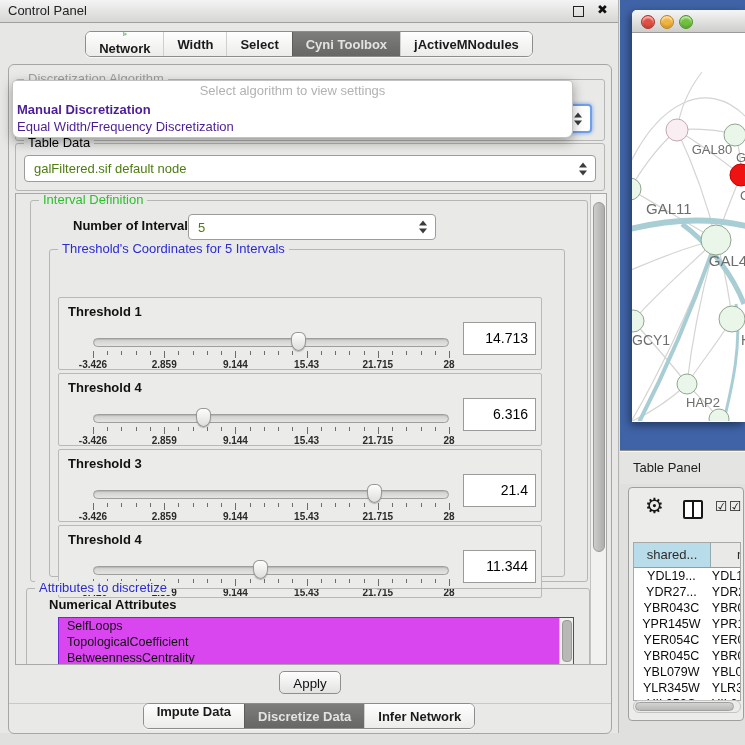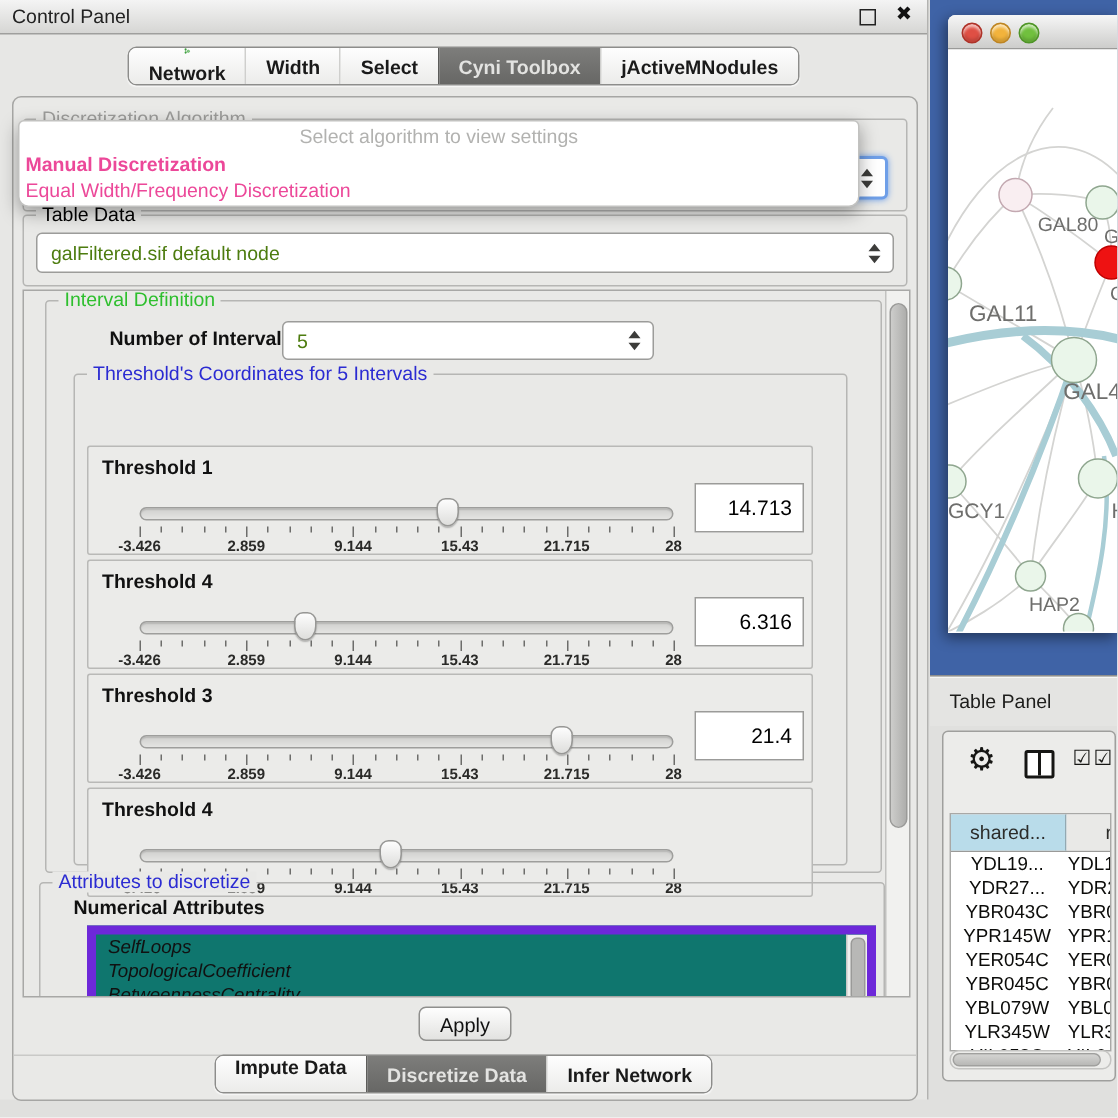--- a/index.html
+++ b/index.html
@@ -33,21 +33,21 @@
   .spin{position:absolute;right:8px;top:50%;transform:translateY(-50%);}
   .spin i{display:block;width:0;height:0;border-left:4px solid transparent;border-right:4px solid transparent;}
   .spin .up{border-bottom:5px solid #3c3c3a;margin-bottom:3px;}
   .spin .dn{border-top:5px solid #3c3c3a;}
   .combo.focused{border:2px solid #6f9fe8;box-shadow:0 0 4px #6f9fe8;}
 
   
   .popup{position:absolute;left:12px;top:80px;width:559px;height:56px;background:#fff;border:1px solid #c2c2c0;
          border-radius:4px 4px 7px 7px;box-shadow:0 4px 12px rgba(0,0,0,.35);z-index:50;}
   .popup .ph{display:block;text-align:center;color:#b2b2b0;line-height:20px;height:20px;overflow:hidden;}
-  .popup .opt{display:block;padding-left:4px;line-height:17px;height:17px;color:#ec4899;white-space:nowrap;}
+  .popup .opt{display:block;padding-left:4px;line-height:17px;height:17px;color:#4c1d95;white-space:nowrap;}
   .popup .opt.first{font-weight:bold;}
 
   
   .viewport{position:absolute;left:6px;top:128px;width:590px;height:470px;border:1px solid #a8a8a6;background:#e9e9e7;overflow:hidden;}
   .vscroll{position:absolute;right:0;top:0;width:15px;height:100%;background:#f1f1ef;border-left:1px solid #c2c2c0;}
   .vscroll .thumb{position:absolute;left:2px;width:10px;background:linear-gradient(90deg,#cdcdcb,#aeaeac);border:1px solid #9a9a98;border-radius:6px;}
 
   .num-label{position:absolute;font-weight:bold;color:#111;}
 
   .threshold-panel{position:absolute;left:8px;width:482px;height:71px;background:#ebebe9;border:1px solid #b9b9b7;border-radius:2px;margin-top:31px;}
@@ -55,21 +55,21 @@
   .track-wrap{position:absolute;left:34px;top:34px;width:356px;height:36px;}
   .track{position:absolute;left:0;right:0;top:6px;height:7px;background:linear-gradient(#cfcfcd,#e4e4e2);border:1px solid #9e9e9c;border-radius:5px;box-shadow:inset 0 1px 1px rgba(0,0,0,.12);}
   .thumb-sl{position:absolute;top:0;width:13px;height:17px;background:linear-gradient(#fdfdfd,#dededc);border:1px solid #97979б;border:1px solid #979795;border-radius:6px 6px 50% 50%;box-shadow:0 1px 1px rgba(0,0,0,.25);}
   .tick{position:absolute;top:19px;width:1px;background:#6d6d6b;}
   .tick.minor{height:4px;} .tick.major{height:7px;}
   .tlabel{position:absolute;top:27px;transform:translateX(-50%);font-size:10px;font-weight:bold;color:#2a2a28;white-space:nowrap;}
   .val-box{position:absolute;left:404px;top:24px;width:64px;height:31px;background:#fff;border:1px solid #9b9b99;
            text-align:right;line-height:31px;padding-right:7px;font-size:14px;color:#000;}
 
   
-  .attr-list{position:absolute;background:#0f766e;border:6px solid #6d28d9;overflow:hidden;font-style:italic;}
+  .attr-list{position:absolute;background:#d946ef;border:1px solid #6d28d9;overflow:hidden;}
   .attr-item{padding-left:8px;line-height:16px;height:16px;color:#111;font-size:12.5px;white-space:nowrap;}
   .list-vscroll{position:absolute;right:0;top:0;width:13px;height:100%;background:#efefed;border-left:1px solid #c8c8c6;}
   .list-vscroll .thumb{position:absolute;left:2px;top:2px;width:8px;height:40px;background:#b8b8b6;border:1px solid #9a9a98;border-radius:4px;}
 
   .apply-btn{position:absolute;left:50%;transform:translateX(-50%);top:606px;width:62px;height:23px;
      background:linear-gradient(#fefefe,#e2e2e0);border:1px solid #8f8f8d;border-radius:5px;text-align:center;line-height:22px;color:#111;}
   .panel-divider{position:absolute;left:0;right:0;top:638px;border-top:1px solid #c9c9c7;}
 
   
   .net-frame{position:absolute;left:620px;top:0;width:125px;height:450px;background:#3f63a6;}
@@ -333,20 +333,21 @@
                     <div class="tick minor" style="left: 96%;"></div>
                     <div class="tick major" style="left: 100%;"></div>
                     <span class="tlabel" style="left: 0%;">-3.426</span>
                     <span class="tlabel" style="left: 20%;">2.859</span>
                     <span class="tlabel" style="left: 40%;">9.144</span>
                     <span class="tlabel" style="left: 60%;">15.43</span>
                     <span class="tlabel" style="left: 80%;">21.715</span>
                     <span class="tlabel" style="left: 100%;">28</span>
                     <div class="thumb-sl" style="left: calc(46.9993% - 7px);"></div>
                   </div>
+                  <div class="val-box">11.344</div>
                 </div>
               </div>
           </div>
         </div>
 
         <div class="group" style="left:10px;top:394px;width:562px;height:90px;">
           <span class="group-label lab-blue">Attributes to discretize</span>
           <span class="num-label" style="left:22px;top:8px;">Numerical Attributes</span>
           <div class="attr-list" style="left:31px;top:28px;width:514px;height:46px;" id="attr-list">
 

